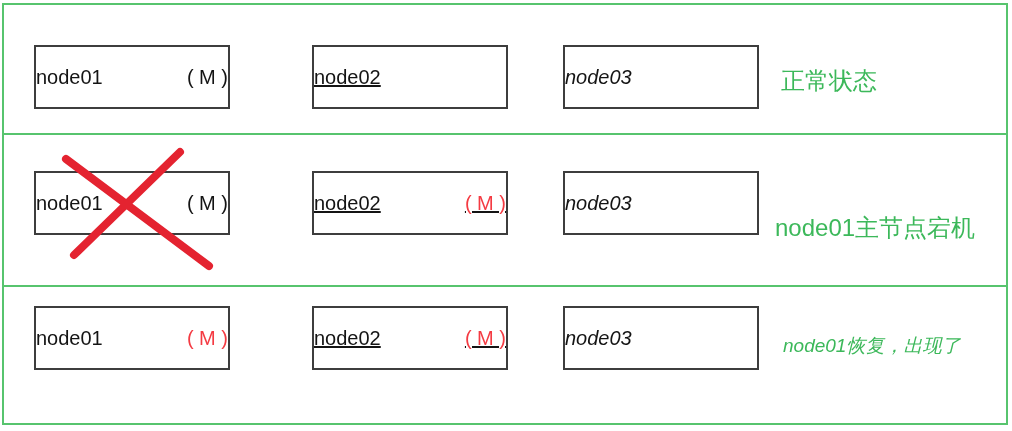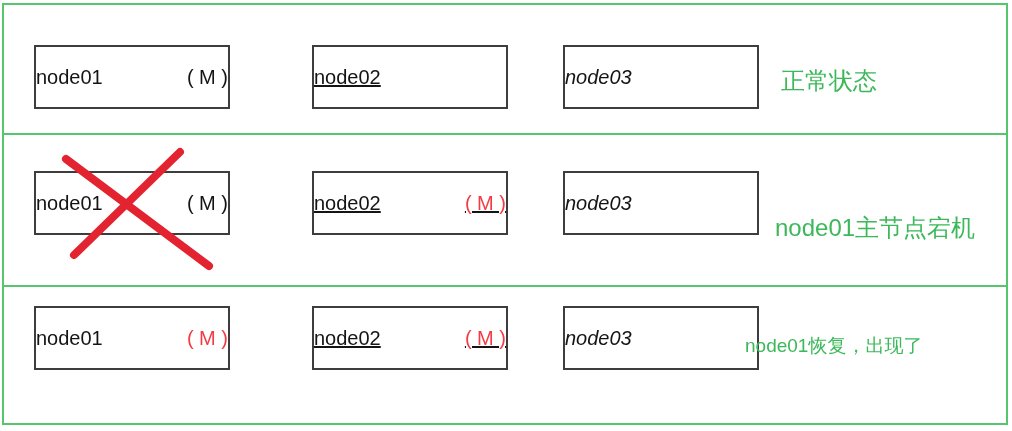--- a/index.html
+++ b/index.html
@@ -63,21 +63,21 @@
   .gap-md  { margin-left: 10px; }
 
   .annotation {
     position: absolute;
     color: var(--text-green, #3cb85a);
     font-size: 24px;
     white-space: nowrap;
   }
   .srow-1 .annotation { left: 777px; top: 60px; }
   .srow-2 .annotation { left: 771px; top: 55px; margin-top: 22px; }
-  .srow-3 .annotation { left: 741px; top: 42px; font-size: 19px; line-height: 34px; }
+  .srow-3 .annotation { left: 779px; top: 42px; font-size: 19px; line-height: 34px; font-style: italic; }
 
   .cross {
     position: absolute;
     left: 54px;
     top: 8px;
     width: 165px;
     height: 135px;
     overflow: visible;
     pointer-events: none;
   }

